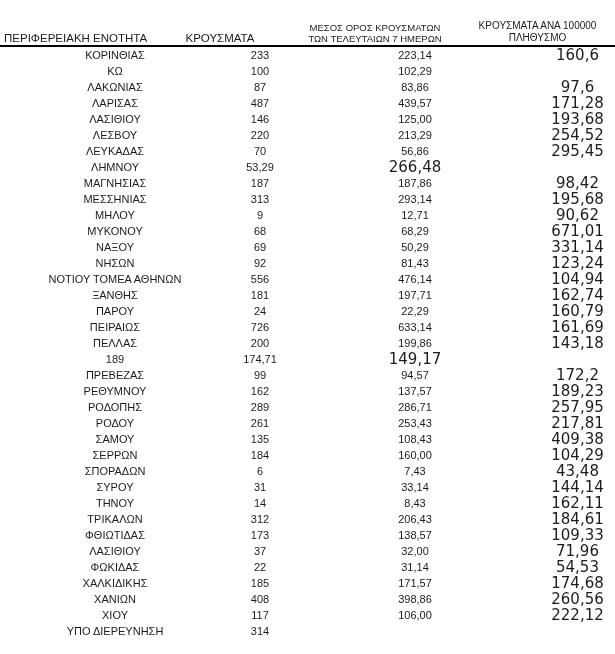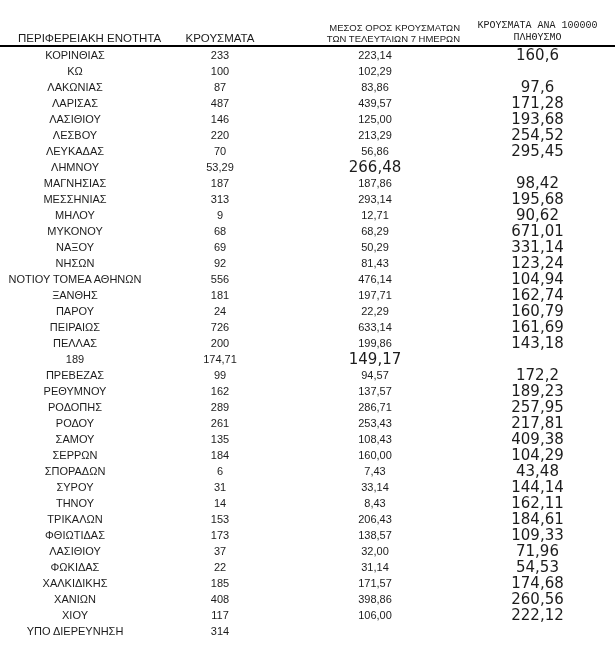--- a/index.html
+++ b/index.html
@@ -30,37 +30,37 @@
     padding-bottom: 1px;
   }
   .hcell {
     text-align: center;
     font-size: 11.5px;
     line-height: 12.5px;
     white-space: nowrap;
   }
   .hcell.region-h {
     text-align: left;
-    padding-left: 18px;
+    padding-left: 4px;
   }
   .hcell.avg7-h {
     font-size: 9.5px;
     line-height: 10.5px;
-    text-align: right;
   }
   .hcell.per100k-h {
-    font-family: Liberation Mono, monospace;
+    font-family: Liberation Sans, sans-serif;
     font-size: 10px;
     line-height: 12px;
   }
   .rows { width: 615px; }
   .row {
     display: grid;
     grid-template-columns: 150px 140px 170px 155px;
     height: 16px;
+    margin-left: 40px;
   }
   .cell {
     text-align: center;
     font-size: 11px;
     line-height: 16px;
     white-space: nowrap;
     overflow: visible;
   }
   .cell.cell-per100k {
     font-family: "DejaVu Sans", sans-serif;
@@ -254,21 +254,21 @@
         <div class="cell cell-per100k">144,14</div>
       </div>
       <div class="row">
         <div class="cell cell-region">ΤΗΝΟΥ</div>
         <div class="cell cell-cases">14</div>
         <div class="cell cell-avg7">8,43</div>
         <div class="cell cell-per100k">162,11</div>
       </div>
       <div class="row">
         <div class="cell cell-region">ΤΡΙΚΑΛΩΝ</div>
-        <div class="cell cell-cases">153</div>
+        <div class="cell cell-cases">312</div>
         <div class="cell cell-avg7">206,43</div>
         <div class="cell cell-per100k">184,61</div>
       </div>
       <div class="row">
         <div class="cell cell-region">ΦΘΙΩΤΙΔΑΣ</div>
         <div class="cell cell-cases">173</div>
         <div class="cell cell-avg7">138,57</div>
         <div class="cell cell-per100k">109,33</div>
       </div>
       <div class="row">

